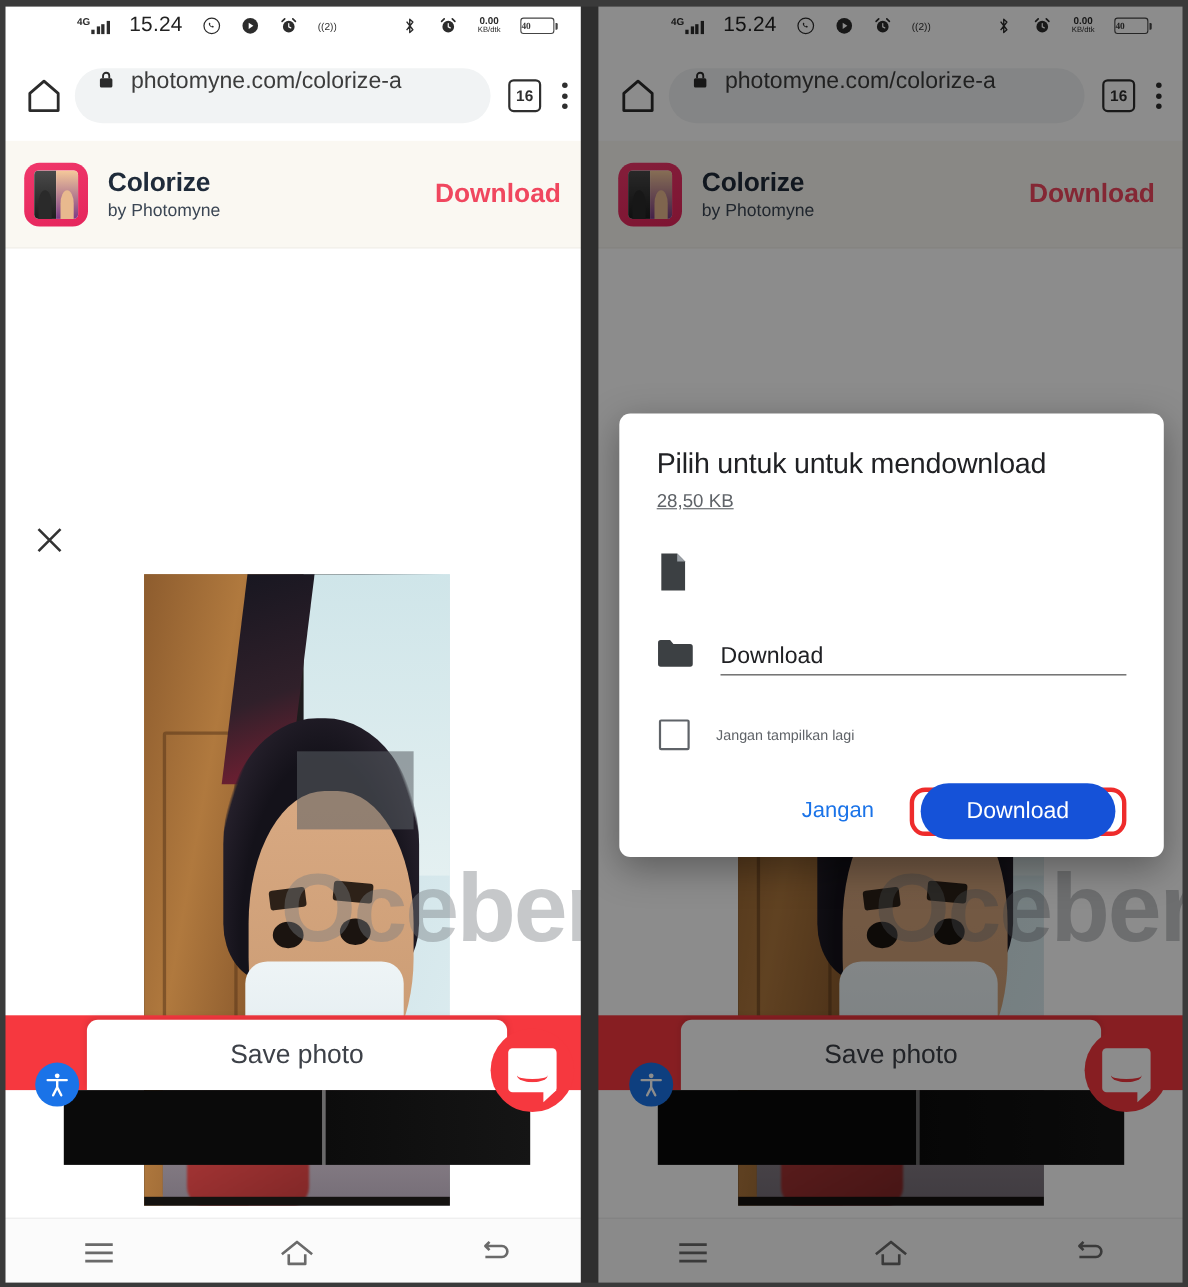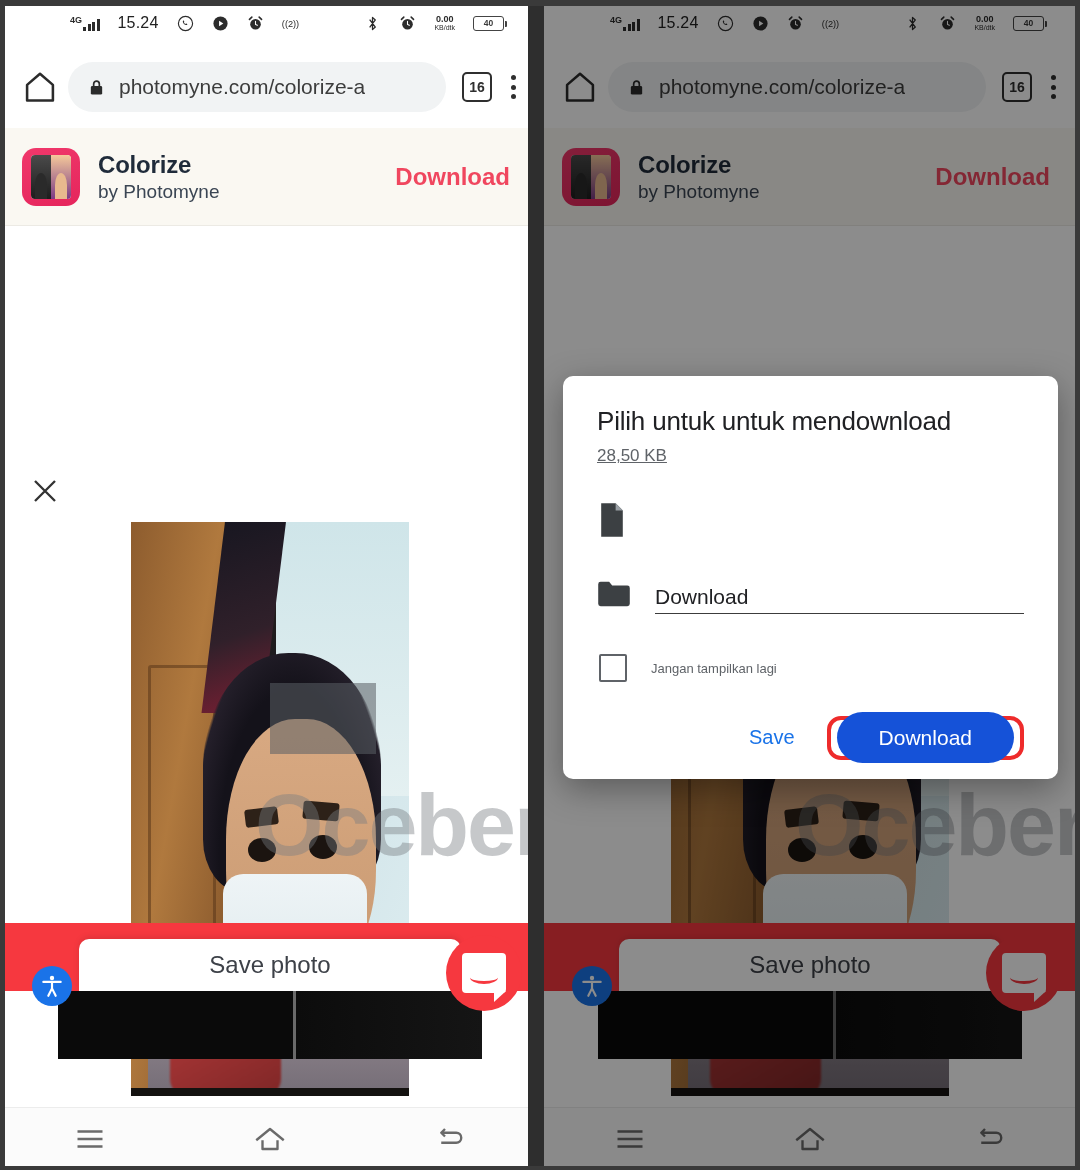--- a/index.html
+++ b/index.html
@@ -18,38 +18,38 @@
     display: flex; align-items: center; padding: 0 16px;
   }
   .sb-left { display: flex; align-items: center; gap: 18px; margin-left: 54px; }
   .sb-right { display: flex; align-items: center; gap: 18px; margin-left: auto; margin-right: 20px; }
   .net4g { display: flex; align-items: flex-end; gap: 1px; }
   .net4g .lbl { font-size: 9px; font-weight: bold; color:#2c2c2c; line-height: 9px; margin-bottom: 6px;}
   .bars { display: flex; align-items: flex-end; gap: 1.5px; height: 13px; }
   .bars i { display:block; width: 3px; background:#2c2c2c; }
   .bars i:nth-child(1){height:4px} .bars i:nth-child(2){height:6.5px}
   .bars i:nth-child(3){height:9px} .bars i:nth-child(4){height:12px}
-  .clocktxt { font-size: 16px; color:#222; letter-spacing:0.2px; font-family:"Liberation Sans",sans-serif;}
+  .clocktxt { font-size: 19px; color:#222; letter-spacing:0.2px; font-family:"Liberation Sans",sans-serif;}
   .sicon { width: 17px; height: 17px; display:inline-block; }
   .speed { display:flex; flex-direction:column; align-items:center; line-height:1; }
   .speed .v { font-size: 9px; color:#2b2b2b; font-weight:600;}
   .speed .u { font-size: 7px; color:#2b2b2b; }
   .battery {
     width: 31px; height: 15px; border:1.6px solid #444; border-radius:3px;
-    display:flex; align-items:center; justify-content:center; position:relative;
+    display:flex; align-items:center; justify-content:flex-start; position:relative;font-family:Liberation Serif, serif;
   }
   .battery:after{content:"";position:absolute;right:-4px;top:4px;width:2.5px;height:6px;background:#444;border-radius:0 1px 1px 0;}
   .battery span{ font-size:8.5px; color:#3a3a3a; font-weight:600;}
 
   
   .urlbar { height: 82px; background:#fff; display:flex; align-items:center; padding: 0 14px; }
   .home-ic { width: 36px; height: 36px; margin: 0 10px 0 8px; flex:none; }
   .omnibox {
     flex: 1; height: 50px; background:#f1f3f4; border-radius: 26px;
-    display:flex; align-items:center; padding: 0 20px; gap: 14px; overflow:hidden;
+    display:flex; align-items:flex-start; padding: 0 20px; gap: 14px; overflow:hidden;
   }
   .lock { width: 17px; height: 21px; flex:none; }
   .urltext { font-size: 21px; color:#3c3c3c; white-space:nowrap; overflow:hidden; }
   .tabcount {
     width: 30px; height: 30px; border: 2.4px solid #2f2f2f; border-radius: 5px;
     display:flex; align-items:center; justify-content:center; margin-left: 16px; flex:none;
   }
   .tabcount span { font-size: 14px; font-weight: 600; color:#2f2f2f; }
   .kebab { width: 26px; display:flex; flex-direction:column; align-items:center; gap:4.5px; margin-left:8px; flex:none;}
   .kebab i { width:5px; height:5px; border-radius:50%; background:#2f2f2f; display:block;}
@@ -69,21 +69,21 @@
   }
   .promo-icon .half-l{width:50%;height:100%;background:linear-gradient(180deg,#4a4a4a,#1d1d1d);position:relative;}
   .promo-icon .half-r{width:50%;height:100%;background:linear-gradient(180deg,#f5c99a,#7b3b86);position:relative;}
   .promo-icon .half-l:after,.promo-icon .half-r:after{
     content:"";position:absolute;bottom:0;left:18%;width:64%;height:58%;border-radius:50% 50% 0 0;
   }
   .promo-icon .half-l:after{background:#2a2a2a;}
   .promo-icon .half-r:after{background:#e8b98e;}
   .promo-txt { display:flex; flex-direction:column; gap: 2px; }
   .promo-title { font-size: 24px; font-weight: 700; color:#1f2b3a; letter-spacing:-0.2px;}
-  .promo-sub { font-size: 19px; color:#3b4654; font-weight: 400; }
+  .promo-sub { font-size: 16px; color:#3b4654; font-weight: 400; }
   .promo-cta { margin-left:auto; font-size: 24px; color:#f0475f; font-weight:600; padding-right: 8px;}
 
   
   .content { position:relative; height: 870px; background:#ffffff; overflow:hidden; }
   .close-x { position:absolute; left: 30px; top: 250px; width: 30px; height: 30px; }
   .photo {
     position:absolute; left:131px; top:296px; width:278px; height:596px;
     background:
       linear-gradient(180deg, rgba(0,0,0,0.0) 78%, rgba(20,18,16,0.75) 100%),
       linear-gradient(110deg,#8a5a2b 0%, #a9713a 16%, #2a2018 30%, #1a1a1f 40%, #cfe3e8 55%, #dfeef1 100%);
@@ -118,21 +118,21 @@
   
   .watermark {
     position:absolute; left: 255px; top: 548px; font-size: 88px; font-weight: 700;
     color: rgba(120,124,128,0.42); letter-spacing: -2px; white-space:nowrap;
     pointer-events:none; z-index: 30; font-family:"Liberation Sans",sans-serif;
   }
 
   
   .redstrip { position:absolute; left:0; bottom:105px; width:100%; height: 68px; background:#f6383f; }
   .savebtn {
-    position:absolute; left: 79px; bottom: 105px; width: 382px; height: 52px;
+    position:absolute; left: 79px; bottom: 105px; width: 382px; height: 64px;
     background:#ffffff; border-radius: 10px 10px 0 0;
     display:flex; align-items:center; justify-content:center;
     box-shadow: 0 -2px 6px rgba(0,0,0,0.10);
   }
   .savebtn span { font-size: 24px; color:#3d4148; }
   .thumbstrip { position:absolute; left:0; bottom:37px; width:100%; height: 68px; display:flex; }
   .thumbstrip .t { height:100%; background:#0a0a0a; }
   .t1 { width: 235px; margin-left: 58px; }
   .t2 { width: 3px; background:#6a6a6a !important; }
   .t3 { flex:1; margin-right: 58px; background:linear-gradient(90deg,#0c0c0c,#151515)!important; }
@@ -511,21 +511,21 @@
           <span>Download</span>
         </div>
       </div>
 
       <div class="dlg-check">
         <span class="cbox"></span>
         <span>Jangan tampilkan lagi</span>
       </div>
 
       <div class="dlg-actions">
-        <span class="btn-cancel">Save</span>
+        <span class="btn-cancel">Jangan</span>
         <span class="btn-dl-wrap">
           <span class="btn-dl">Download</span>
         </span>
       </div>
     </div>
   </div>
 
   <div class="sep"></div>
   <div class="topstrip"></div>
   <div class="botstrip"></div>

